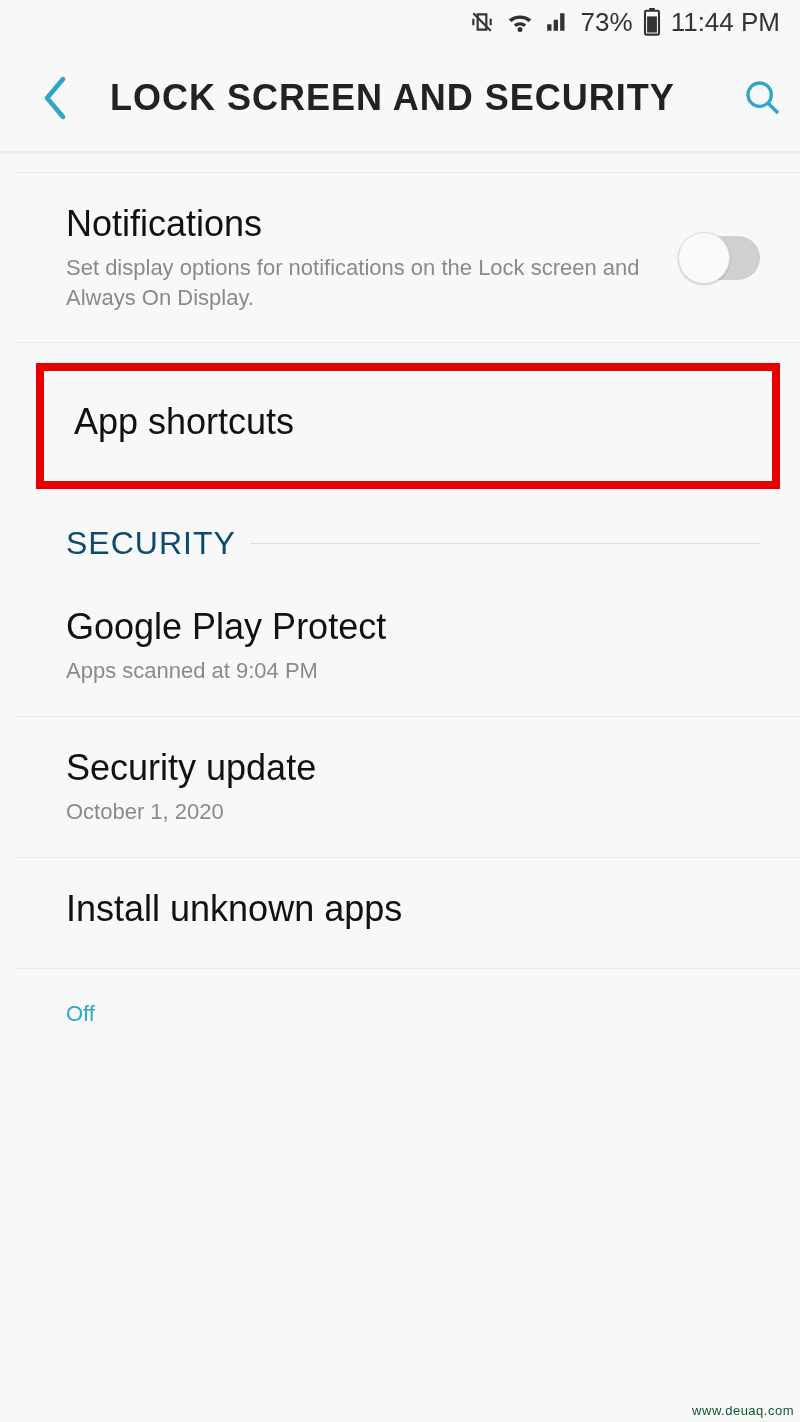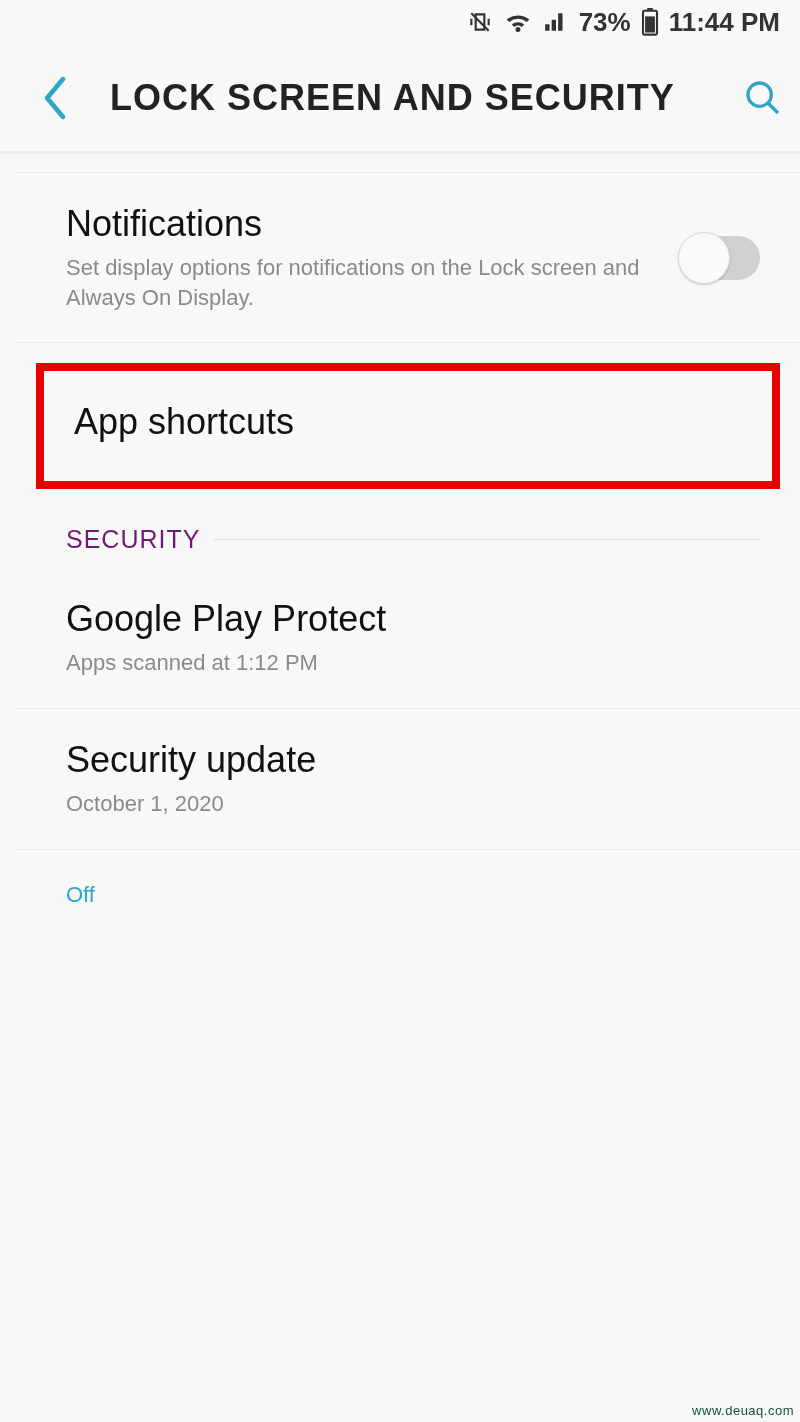--- a/index.html
+++ b/index.html
@@ -17,21 +17,21 @@
     height: 44px;
     display: flex;
     justify-content: flex-end;
     align-items: center;
     gap: 10px;
     padding: 0 20px;
     font-size: 26px;
     color: #333;
   }
   .status-bar .icon { display: inline-flex; align-items: center; }
-  .status-bar span { font-weight: 700; }
+  .status-bar span { font-weight: 400; }
 
   
   .app-bar {
     display: flex;
     align-items: center;
     height: 110px;
     padding: 0 12px 0 30px;
     border-bottom: 3px solid #eee;
   }
   .back-btn {
@@ -83,22 +83,22 @@
     border: 8px solid #e60000;
     margin: 20px 20px 22px 20px;
     padding: 30px 30px 30px 30px;
   }
 
   
   .section-header {
     display: flex;
     align-items: center;
     padding: 14px 40px 14px 50px;
-    color: #701a75;
-    font-size: 25px;
+    color: #0c4a6e;
+    font-size: 32px;
     letter-spacing: 1px;
   }
   .section-header .line {
     flex: 1;
     height: 1px;
     background: #ddd;
     margin-left: 14px;
   }
 
   
@@ -191,28 +191,31 @@
     <div class="item-title">App shortcuts</div>
   </div>
 
   <div class="section-header">
     <span>SECURITY</span>
     <div class="line"></div>
   </div>
 
   <div class="list-item">
     <div class="item-title">Google Play Protect</div>
-    <div class="item-sub">Apps scanned at 1:12 PM</div>
+    <div class="item-sub">Apps scanned at 9:04 PM</div>
   </div>
 
   <div class="list-item">
     <div class="item-title">Security update</div>
     <div class="item-sub">October 1, 2020</div>
   </div>
 
+  <div class="list-item">
+    <div class="item-title">Install unknown apps</div>
+  </div>
 
 
   <div class="list-item" style="border-bottom:none">
     <div class="item-sub accent">Off</div>
   </div>
 
 </div>
 
 <div class="source-credit">www.deuaq.com</div>
 

